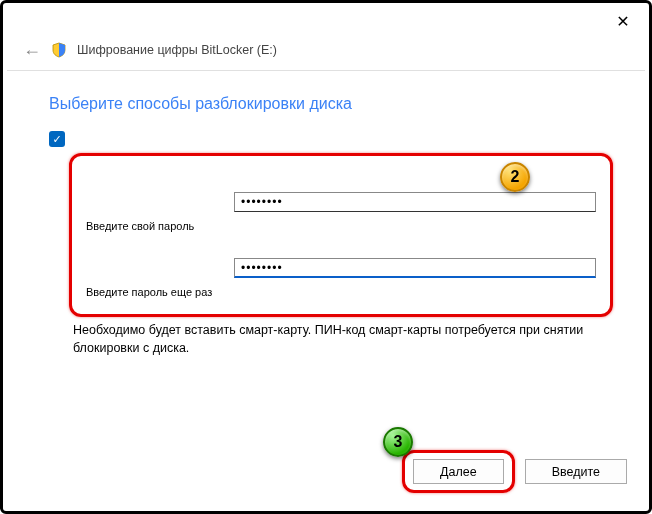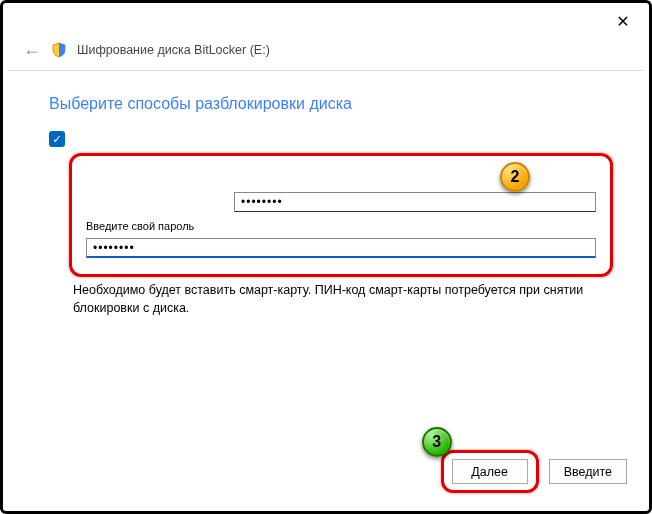--- a/index.html
+++ b/index.html
@@ -23,59 +23,60 @@
 .pw-row { display: flex; align-items: center; margin: 6px 0; }
 .pw-label { width: 148px; font-size: 11px; margin-top: 48px; }
 .pw-input { flex: 1; height: 20px; border: 1px solid #888; border-bottom: 1px solid #333; font-size: 12px; padding: 0 6px; letter-spacing: 1px; outline: none; }
 .pw-input.active { border-bottom: 2px solid #0a5fc9; }
 .callout { position: absolute; width: 30px; height: 30px; border-radius: 50%; display: flex; align-items: center; justify-content: center; font-weight: 700; font-size: 16px; color: #000; box-shadow: 0 2px 4px rgba(0,0,0,.5), inset 0 2px 3px rgba(255,255,255,.4); border: 2px solid #c88400; }
 .callout.orange { background: radial-gradient(circle at 30% 25%, #ffe27a, #f5a500 70%); }
 .callout.green { background: radial-gradient(circle at 30% 25%, #a8f59a, #28b400 70%); border-color: #1a7800; }
 .c2 { top: 6px; right: 80px; }
 .smart-row { margin-top: 14px; }
 .footer { position: absolute; bottom: 18px; right: 22px; display: flex; gap: 10px; align-items: center; }
-.btn { height: 25px; min-width: 76px; background: #fdfdfd; border: 1px solid #aaa; font-size: 12.5px; padding: 0 14px; cursor: pointer; }
+.btn { height: 25px; min-width: 76px; background: #fdfdfd; border: 1px solid #aaa; font-size: 12.5px; padding: 0 26px; cursor: pointer; }
 .btn-box { position: relative; border: 3px solid #e40000; border-radius: 12px; padding: 6px 8px; box-shadow: 0 0 3px rgba(228,0,0,0.5); }
 .c3 { top: -26px; left: -22px; }
 </style>
 </head>
 <body>
 
 <div class="outer">
   <div class="titlebar">
     <div class="close-btn">✕</div>
   </div>
 
   <div class="breadcrumb">
     <span class="back-arrow">←</span>
     <span class="shield-icon">
       <svg viewBox="0 0 16 16">
           <path d="M8 1l6 2v5c0 4-3 6-6 7-3-1-6-3-6-7V3l6-2z" fill="#ffcc33" stroke="#b58c00" stroke-width="0.8"></path>
           <path d="M8 1v14c3-1 6-3 6-7V3l-6-2z" fill="#3b82f6"></path>
         </svg>
     </span>
-    <span class="bc-text">Шифрование диска BitLocker (E:)</span>
+    <span class="bc-text">Шифрование цифры BitLocker (E:)</span>
   </div>
 
   <div class="divider"></div>
 
   <div class="content">
     <div class="heading">Выберите способы разблокировки диска</div>
 
     <div class="chk-row">
       <div class="chk checked">✓</div>
     </div>
 
     <div class="pw-block">
       <div class="callout orange c2">2</div>
       <div class="pw-row">
         <span class="pw-label">Введите свой пароль</span>
         <input class="pw-input" type="text" value="••••••••" style="">
       </div>
       <div class="pw-row">
+        <span class="pw-label">Введите пароль еще раз</span>
         <input class="pw-input active" type="text" value="••••••••" style="">
       </div>
     </div>
 
     <div class="help-text">Необходимо будет вставить смарт-карту. ПИН-код смарт-карты потребуется при снятии блокировки с диска.</div>
   </div>
 
   <div class="footer">
     <div class="btn-box">
       <div class="callout green c3">3</div>

